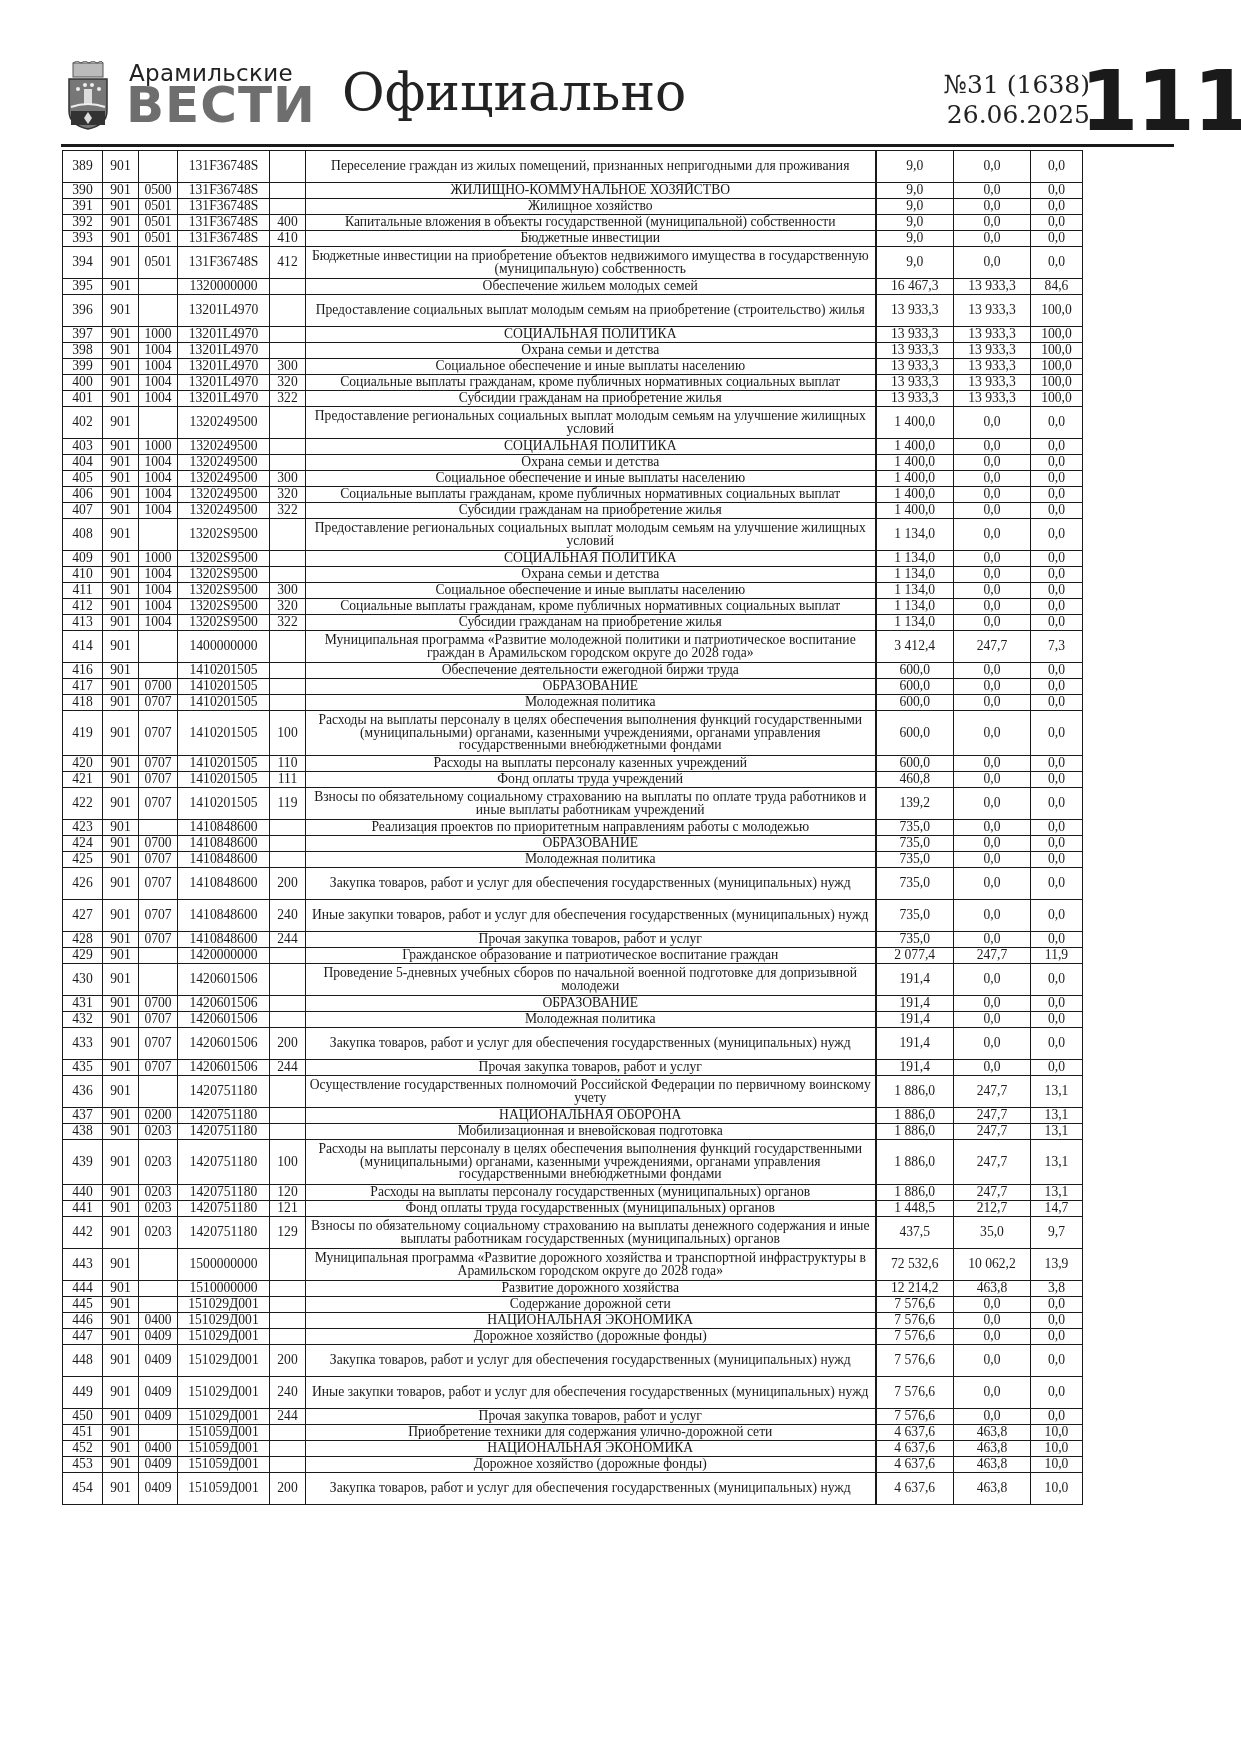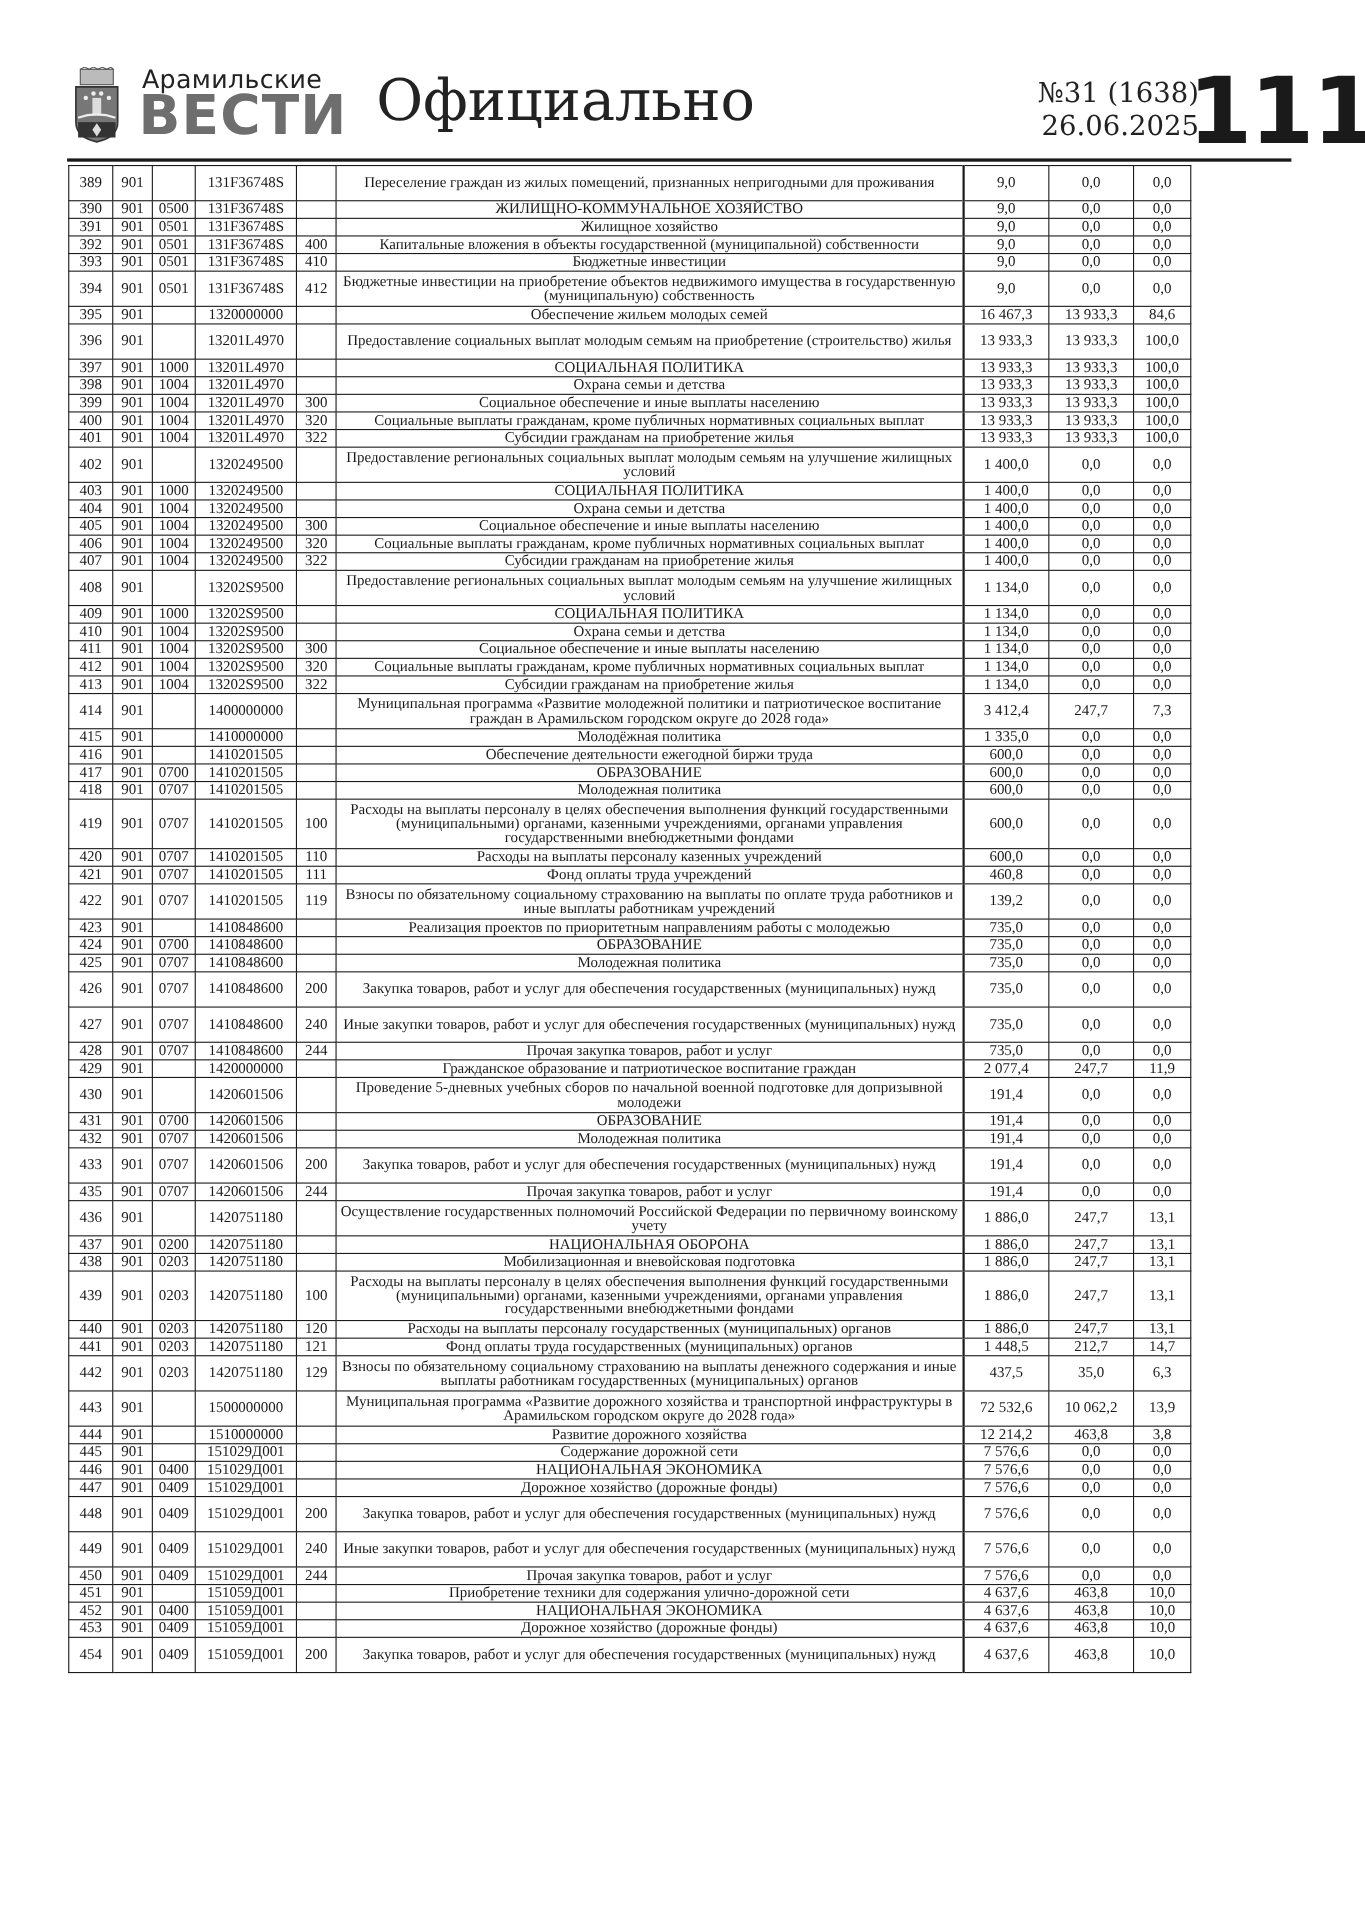--- a/index.html
+++ b/index.html
@@ -344,31 +344,20 @@
         <td>901</td>
         <td></td>
         <td>1400000000</td>
         <td></td>
         <td class="desc">Муниципальная программа «Развитие молодежной политики и патриотическое воспитание граждан в Арамильском городском округе до 2028 года»</td>
         <td class="amount">3 412,4</td>
         <td>247,7</td>
         <td>7,3</td>
       </tr>
       <tr class="single">
-        <td>415</td>
-        <td>901</td>
-        <td></td>
-        <td>1410000000</td>
-        <td></td>
-        <td class="desc">Молодёжная политика</td>
-        <td class="amount">1 335,0</td>
-        <td>0,0</td>
-        <td>0,0</td>
-      </tr>
-      <tr class="single">
         <td>416</td>
         <td>901</td>
         <td></td>
         <td>1410201505</td>
         <td></td>
         <td class="desc">Обеспечение деятельности ежегодной биржи труда</td>
         <td class="amount">600,0</td>
         <td>0,0</td>
         <td>0,0</td>
       </tr>
@@ -638,21 +627,21 @@
       </tr>
       <tr class="double">
         <td>442</td>
         <td>901</td>
         <td>0203</td>
         <td>1420751180</td>
         <td>129</td>
         <td class="desc">Взносы по обязательному социальному страхованию на выплаты денежного содержания и иные выплаты работникам государственных (муниципальных) органов</td>
         <td class="amount">437,5</td>
         <td>35,0</td>
-        <td>6,3</td>
+        <td>9,7</td>
       </tr>
       <tr class="double">
         <td>443</td>
         <td>901</td>
         <td></td>
         <td>1500000000</td>
         <td></td>
         <td class="desc">Муниципальная программа «Развитие дорожного хозяйства и транспортной инфраструктуры в Арамильском городском округе до 2028 года»</td>
         <td class="amount">72 532,6</td>
         <td>10 062,2</td>

